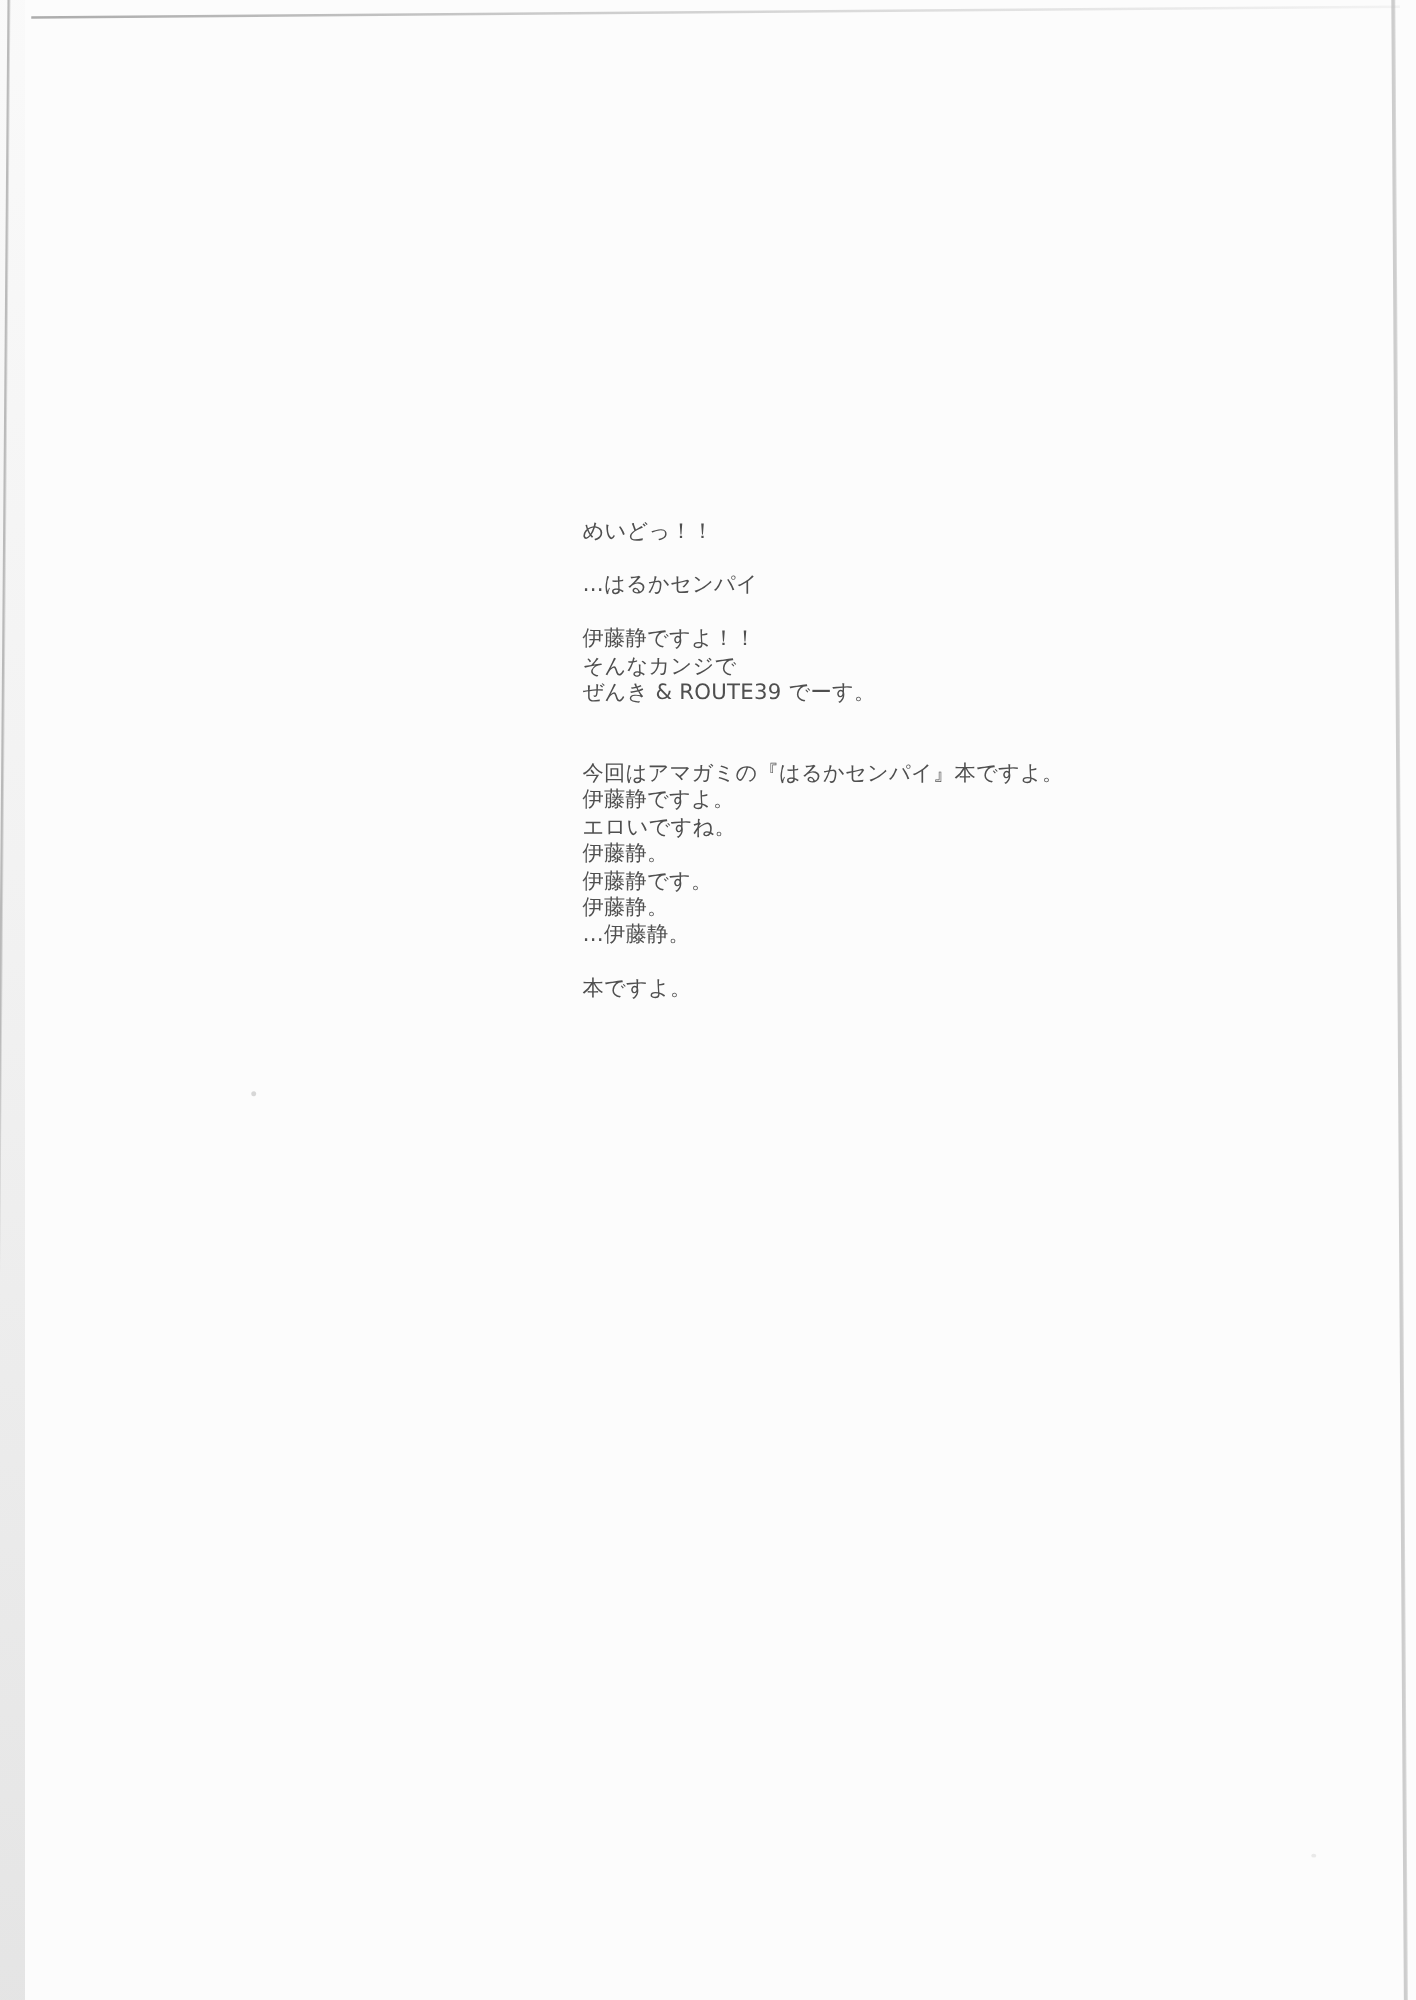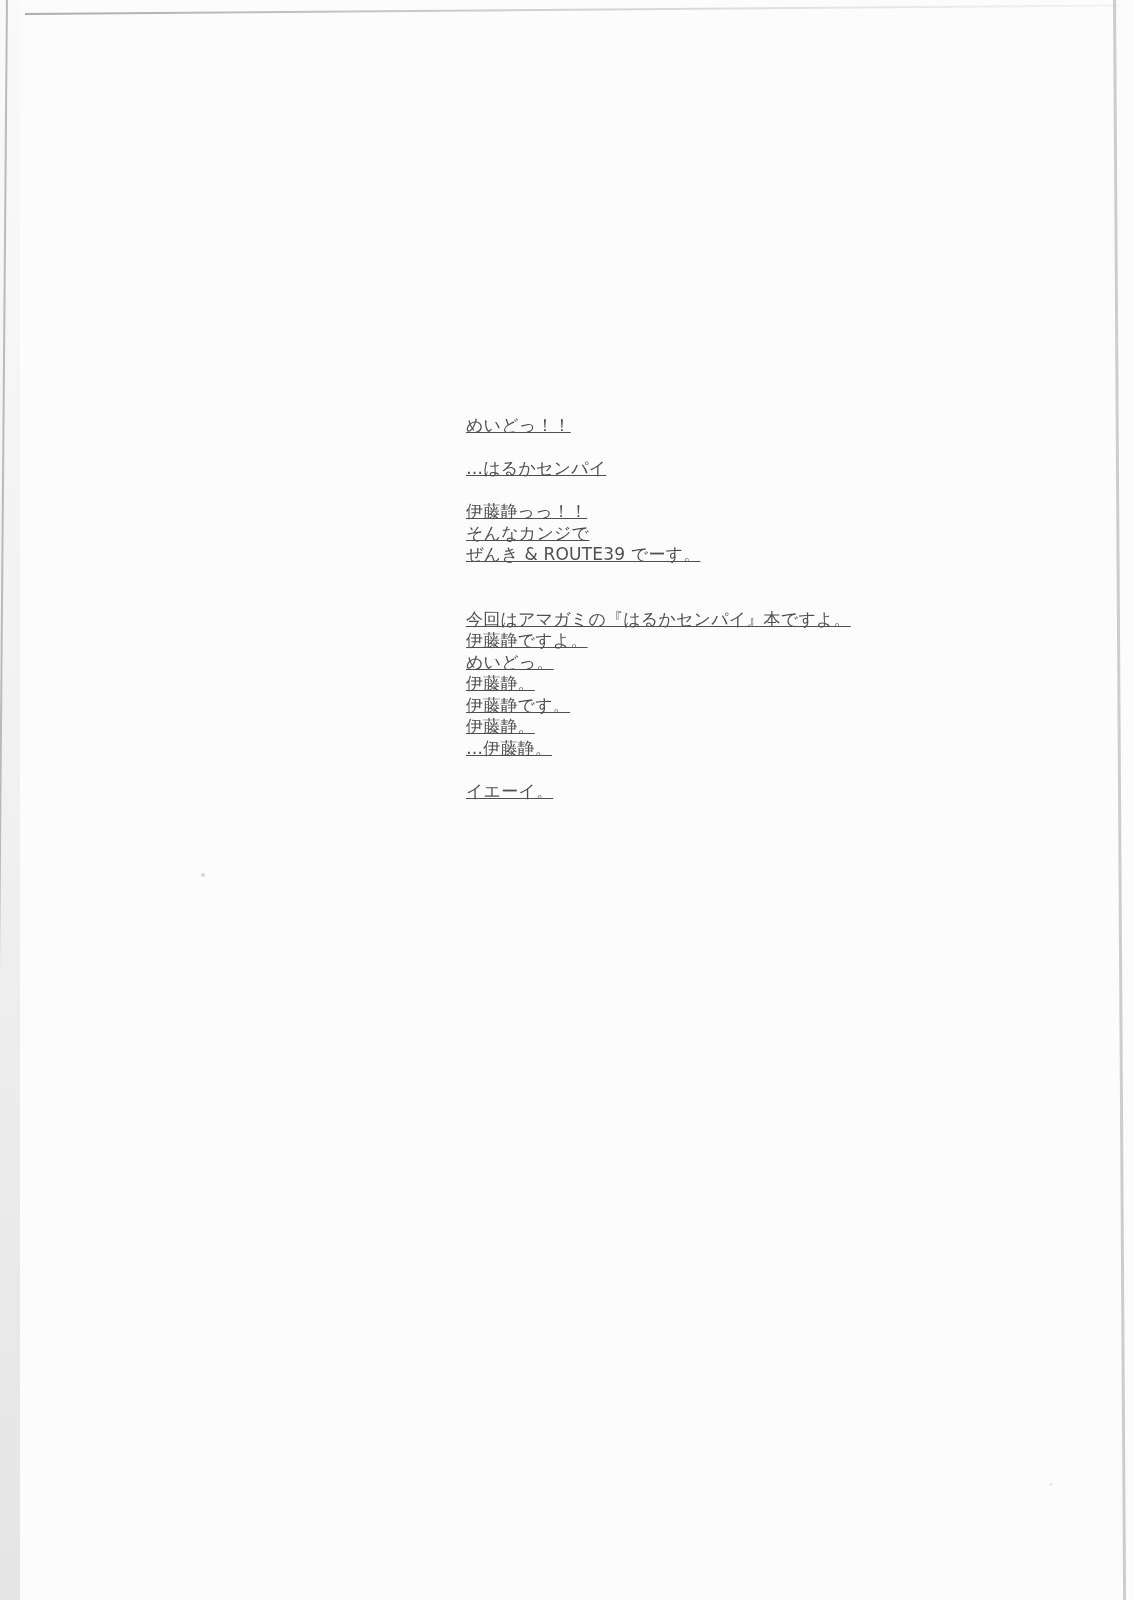--- a/index.html
+++ b/index.html
@@ -82,48 +82,47 @@
     top: 415px;
     width: 420px;
     color: var(--ink);
     font-size: 17px;
     letter-spacing: 0.2px;
   }
   .text-block .line {
     height: 21.5px;
     line-height: 21.5px;
     white-space: pre;
-    text-decoration: underline;
   }
 </style>
 </head>
 <body>
 
 <div class="page">
   <div class="edge-top"></div>
   <div class="edge-left-shadow"></div>
   <div class="edge-left-line"></div>
   <div class="edge-right-line"></div>
   <div class="speck s1"></div>
   <div class="speck s2"></div>
   <div class="text-block">
       <div class="line">めいどっ！！</div>
       <div class="line"></div>
       <div class="line">…はるかセンパイ</div>
       <div class="line"></div>
-      <div class="line">伊藤静っっ！！</div>
+      <div class="line">伊藤静ですよ！！</div>
       <div class="line">そんなカンジで</div>
       <div class="line">ぜんき &amp; ROUTE39 でーす。</div>
       <div class="line"></div>
       <div class="line"></div>
       <div class="line">今回はアマガミの『はるかセンパイ』本ですよ。</div>
       <div class="line">伊藤静ですよ。</div>
-      <div class="line">めいどっ。</div>
+      <div class="line">エロいですね。</div>
       <div class="line">伊藤静。</div>
       <div class="line">伊藤静です。</div>
       <div class="line">伊藤静。</div>
       <div class="line">…伊藤静。</div>
       <div class="line"></div>
-      <div class="line">イエーイ。</div>
+      <div class="line">本ですよ。</div>
       <div class="line"></div>
       <div class="line"></div>
     </div>
 </div>
 
 </body></html>

